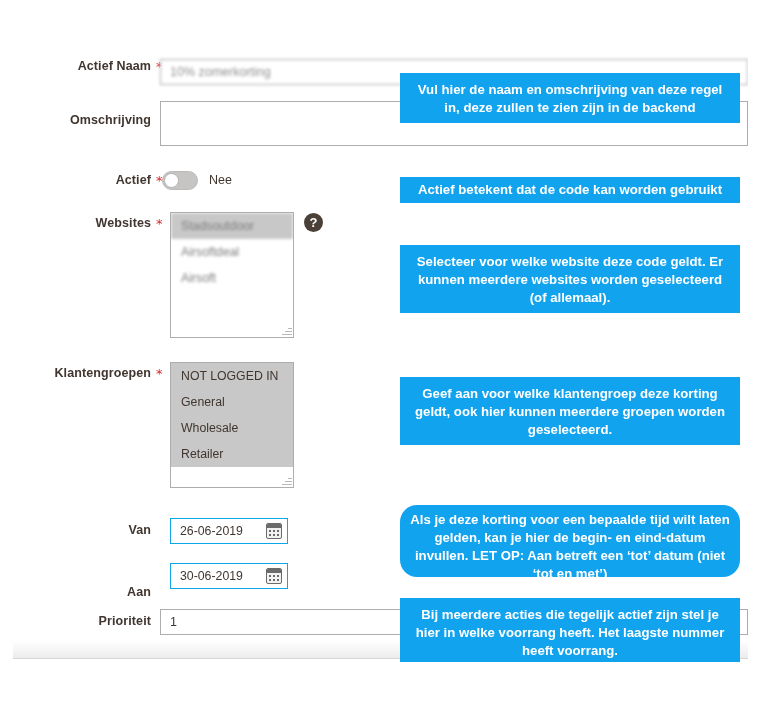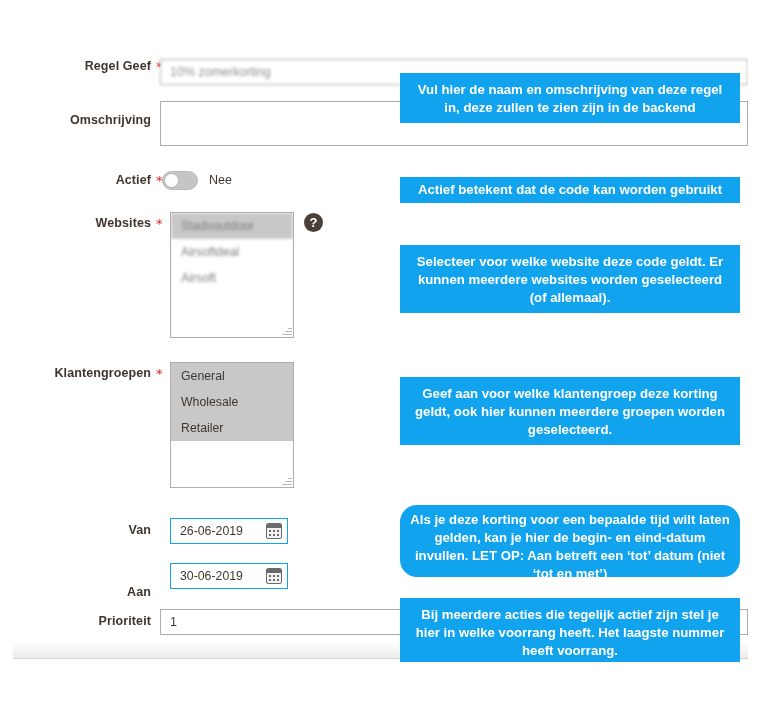--- a/index.html
+++ b/index.html
@@ -250,21 +250,21 @@
     font-family: "Liberation Sans", sans-serif;
   }
 </style>
 </head>
 <body>
 
 <div id="form-panel">
 
   <div class="form-row" style="top:59px;">
     <div class="label-wrap">
-      <span class="field-label">Regel Geef</span>
+      <span class="field-label">Actief Naam</span>
     </div>
     <span class="req-star">*</span>
     <input class="text-input blurred" type="text" style="top: 0px; width: 588px; height: 26px;" value="10% zomerkorting">
   </div>
 
   <div class="form-row" style="top:101px;">
     <div class="label-wrap" style="top:12px;">
       <span class="field-label">Omschrijving</span>
     </div>
     <textarea class="textarea-input" style="top: 0px; width: 588px; height: 45px;" value=""></textarea>
@@ -298,20 +298,21 @@
     </div>
     <div class="help-icon" style="left:291px;top:1px;">?</div>
   </div>
 
   <div class="form-row" style="top:362px;">
     <div class="label-wrap" style="top:4px;">
       <span class="field-label">Klantengroepen</span>
     </div>
     <span class="req-star" style="top:5px;">*</span>
     <div class="multiselect" style="top:0px;width:124px;height:126px;">
+      <div class="ms-option selected">NOT LOGGED IN</div>
       <div class="ms-option selected">General</div>
       <div class="ms-option selected">Wholesale</div>
       <div class="ms-option selected">Retailer</div>
       <div class="resize-grip">
         <i style="width:10px;top:9px;"></i>
           <i style="width:7px;top:6px;"></i>
           <i style="width:4px;top:3px;"></i>
       </div>
     </div>
   </div>

